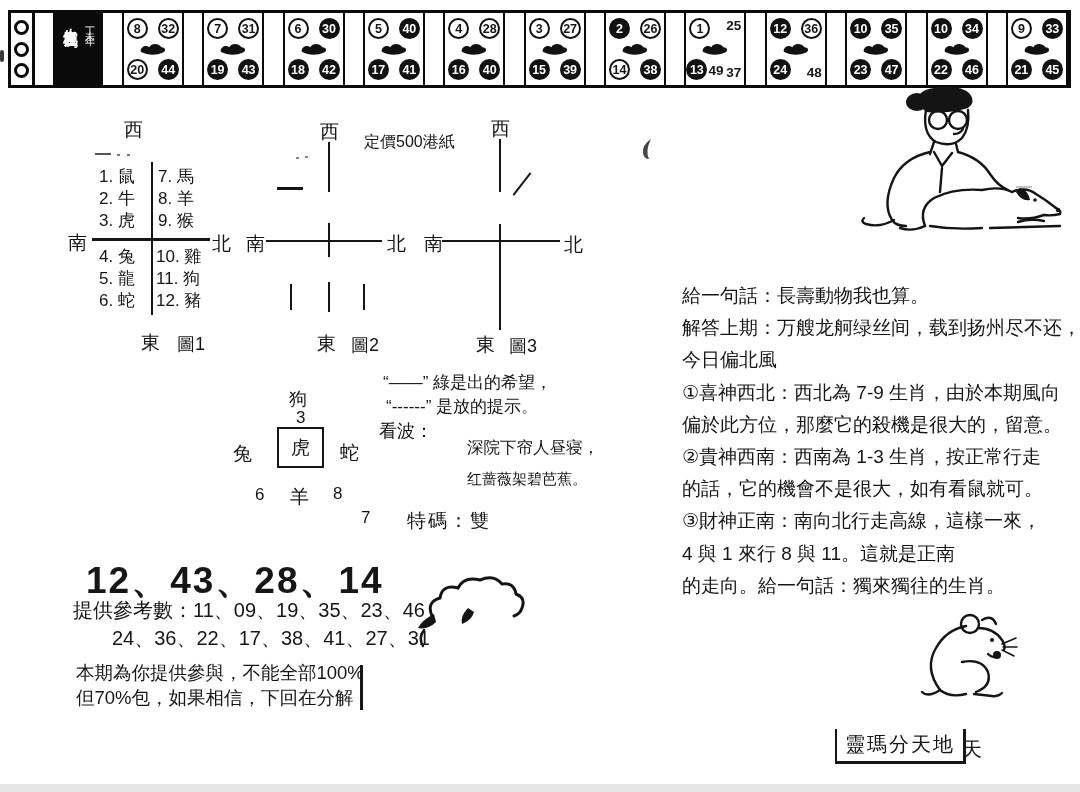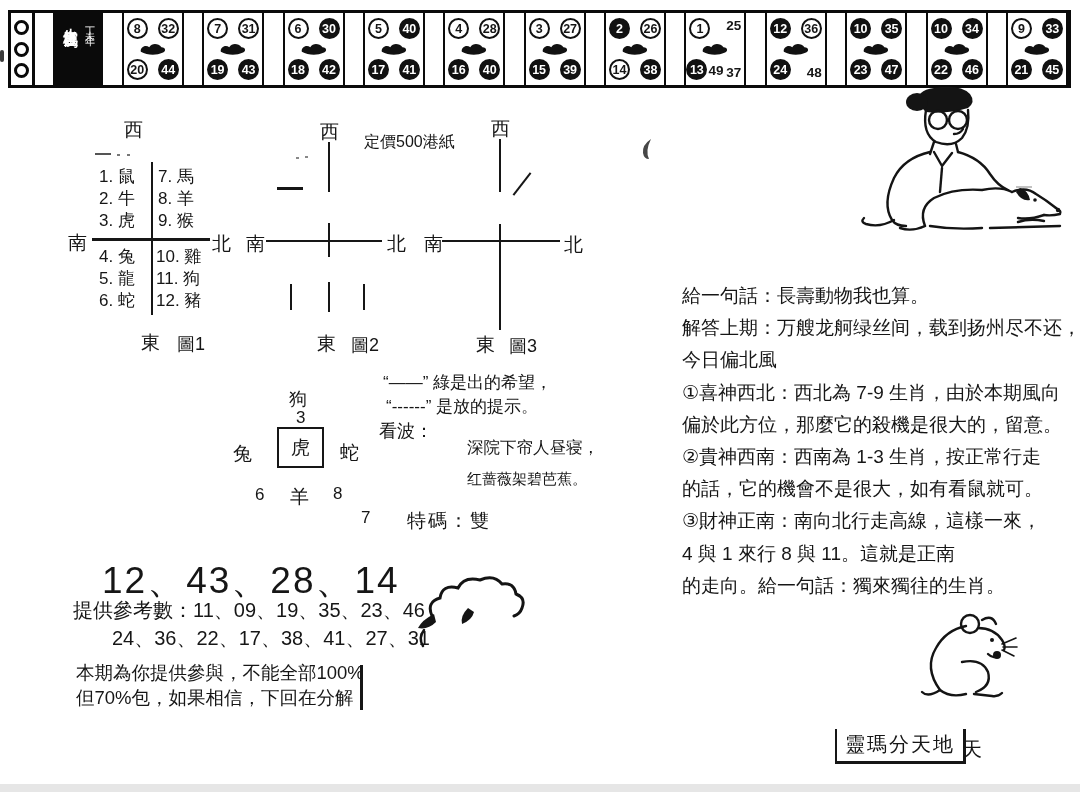--- a/index.html
+++ b/index.html
@@ -35,21 +35,21 @@
   .price{left:364px;top:132px;font-size:16px}
   .compass{font-size:19px}
   .qlist{position:absolute;font-size:17px;line-height:22px;white-space:nowrap}
   .cap{font-size:19px}
   .lrules{position:absolute;left:43px;top:361px;font-size:18px;line-height:21.4px;white-space:nowrap}
   .rcol{position:absolute;left:682px;top:280px;font-size:19px;line-height:32.2px;white-space:nowrap}
   .tiger-box{position:absolute;left:277px;top:427px;width:47px;height:41px;border:2px solid #161616;
              display:flex;align-items:center;justify-content:center;font-size:19px}
   .brand{position:absolute;left:835px;top:729px;border-left:2px solid #161616;border-right:3px solid #161616;
          border-bottom:3px solid #161616;padding:2px 8px 3px;font-size:20px;letter-spacing:2px}
-  .bignums{left:102px;top:556px;font-size:37px;font-weight:400;letter-spacing:2px}
+  .bignums{left:86px;top:556px;font-size:37px;font-weight:700;letter-spacing:2px}
   .band{position:absolute;left:0;top:784px;width:1080px;height:8px;background:#dcdcdc;opacity:.7}
   svg{position:absolute;overflow:visible}
 </style>
 </head>
 <body>
 
 <div class="page">
 
   <div class="strip" id="strip-cells">
     <div class="circles-cell">

